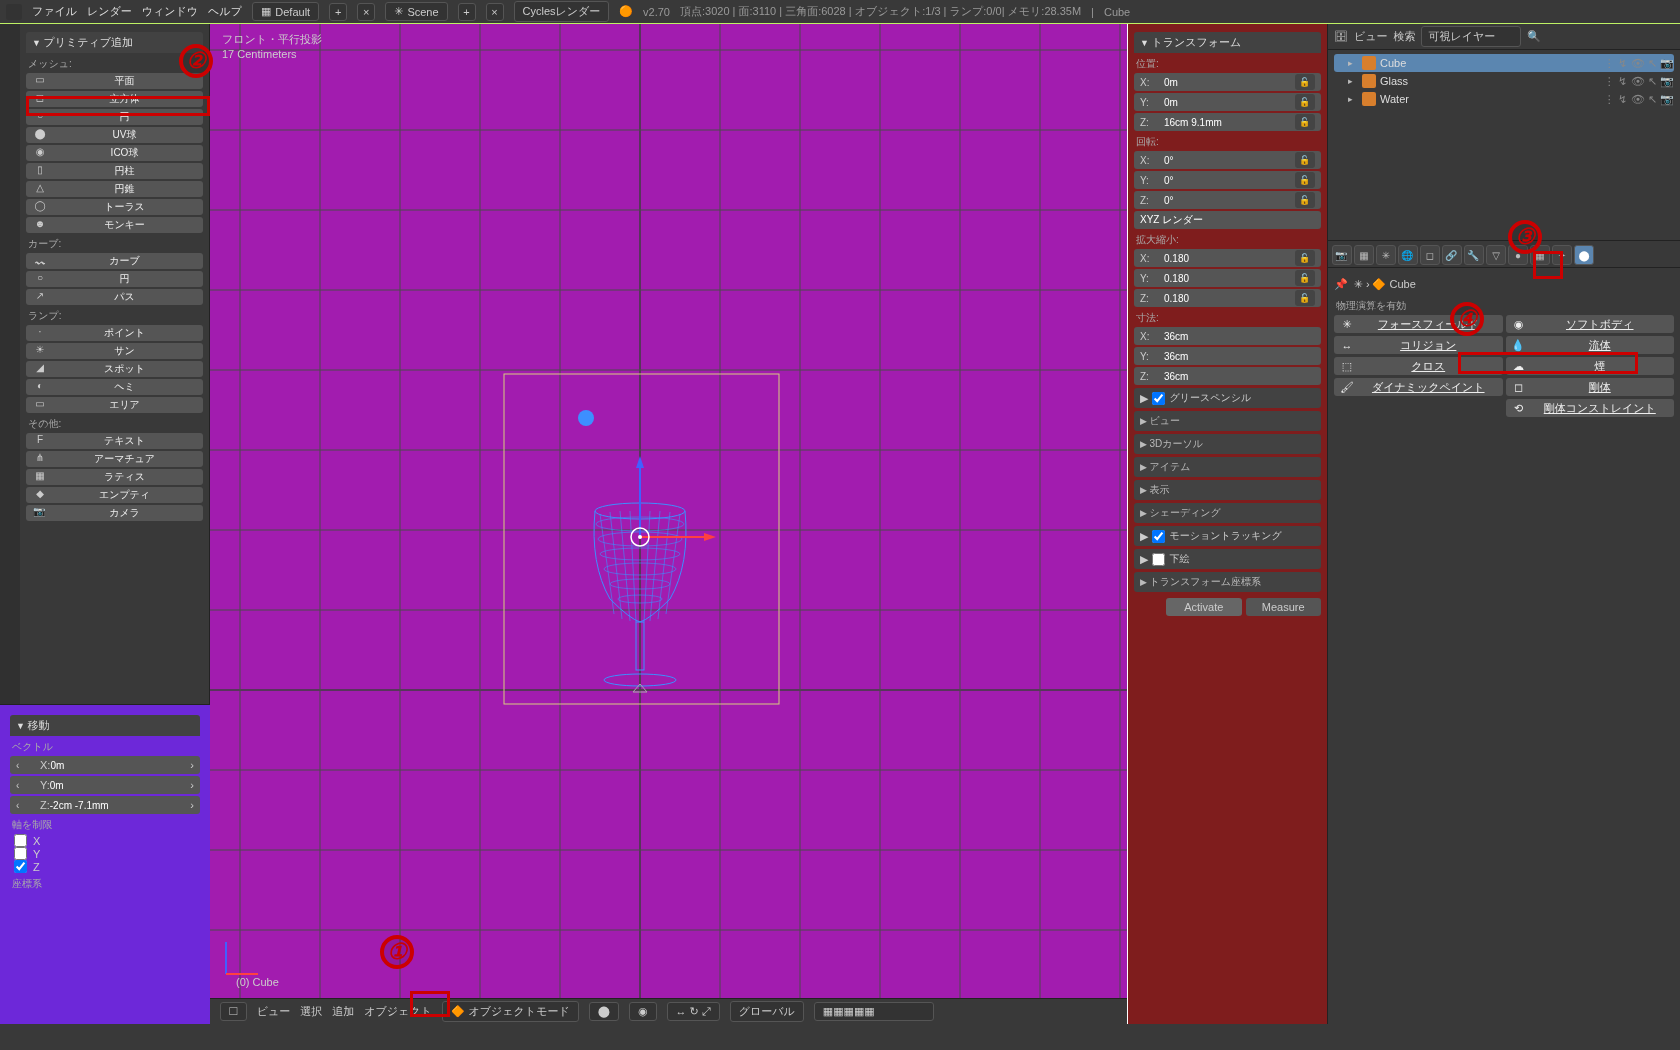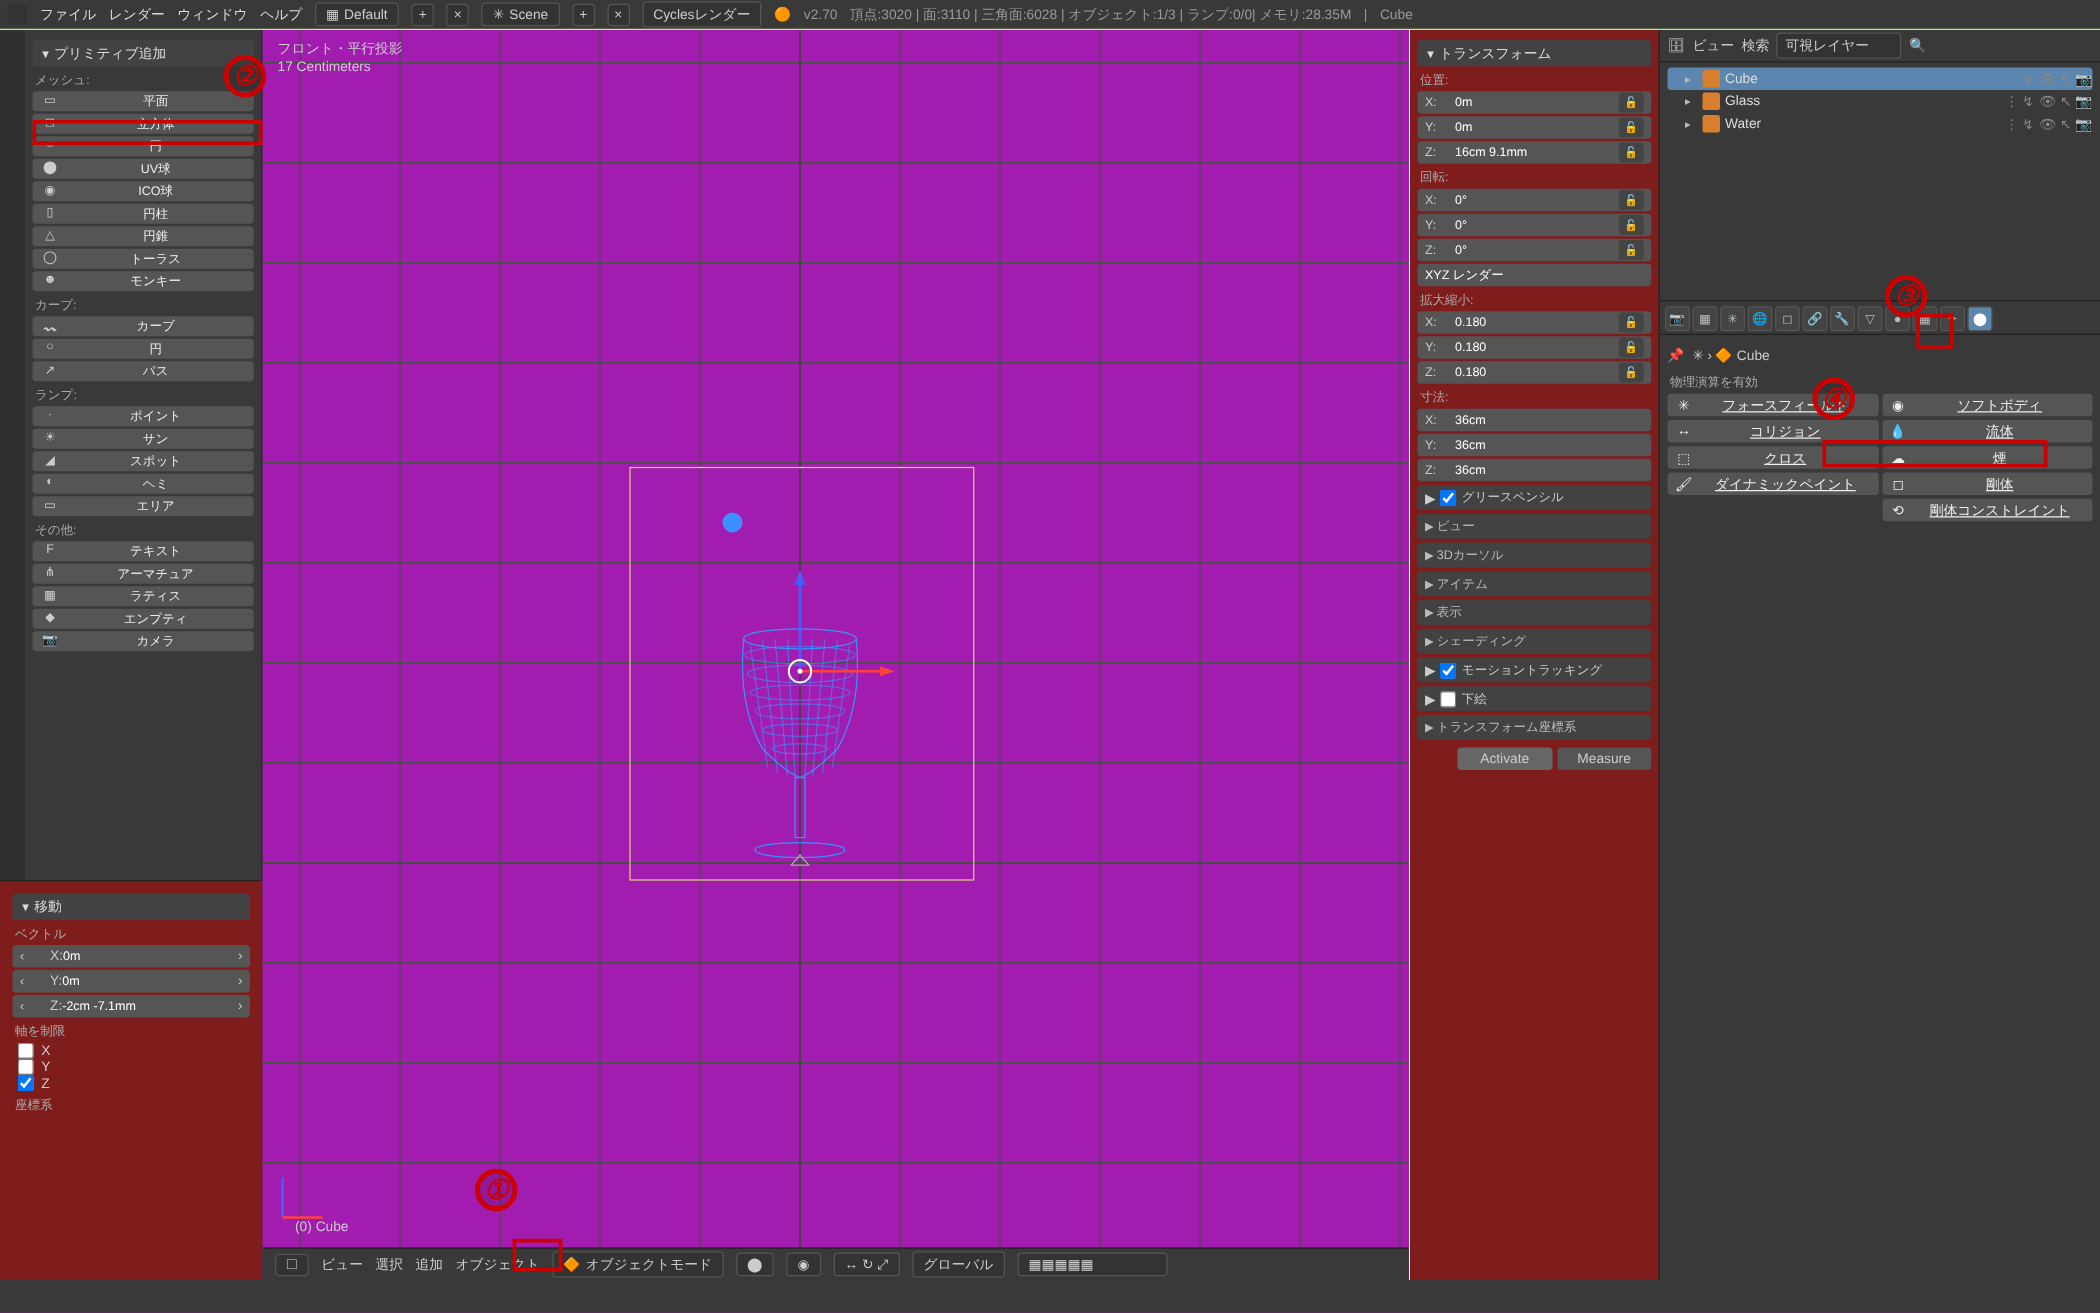--- a/index.html
+++ b/index.html
@@ -50,21 +50,21 @@
 .props-body { flex:1; padding:6px; }
 .crumb { display:flex; align-items:center; gap:6px; color:#ccc; font-size:10px; margin:4px 0 8px; }
 .phys-grid { display:grid; grid-template-columns:1fr 1fr; gap:3px; }
 .phys-btn { background:#555; border-radius:3px; height:18px; display:flex; align-items:center; padding:0 6px; gap:6px; color:#eee; font-size:10px; cursor:pointer; }
 .phys-btn .pi { width:14px; text-align:center; }
 .phys-btn .pl { flex:1; text-align:center;text-decoration:underline; }
 .viewport svg { width:100%; height:100%; }
 .viewport-footer { position:absolute; bottom:0; left:0; right:0; height:26px; background:#393939; border-top:1px solid #222; display:flex; align-items:center; gap:10px; padding:0 10px; }
 .vf-item { color:#ccc; font-size:11px; cursor:pointer; }
 .vf-sel { background:#333; border:1px solid #555; border-radius:3px; padding:2px 8px; display:flex; align-items:center; gap:4px; }
-.tl { position:absolute; left:0; bottom:26px; width:210px; height:200px; background:#7f1d1d; padding:6px 10px; border-top:1px solid #222; }
+.tl { position:absolute; left:0; bottom:26px; width:210px; height:200px; background:#6d28d9; padding:6px 10px; border-top:1px solid #222; }
 .viewport-info { position:absolute; top:8px; left:12px; color:#ccc; font-size:11px; line-height:1.4; }
 .gridline { stroke:#4a4a4a; stroke-width:1; }
 .gridline.major { stroke:#2a2a2a; }
 </style>
 </head>
 <body>
 
 <div class="row menu-bar">
   <span style="width:16px;height:16px;background:#333;border-radius:3px;"></span>
   <span class="mi">ファイル</span>

